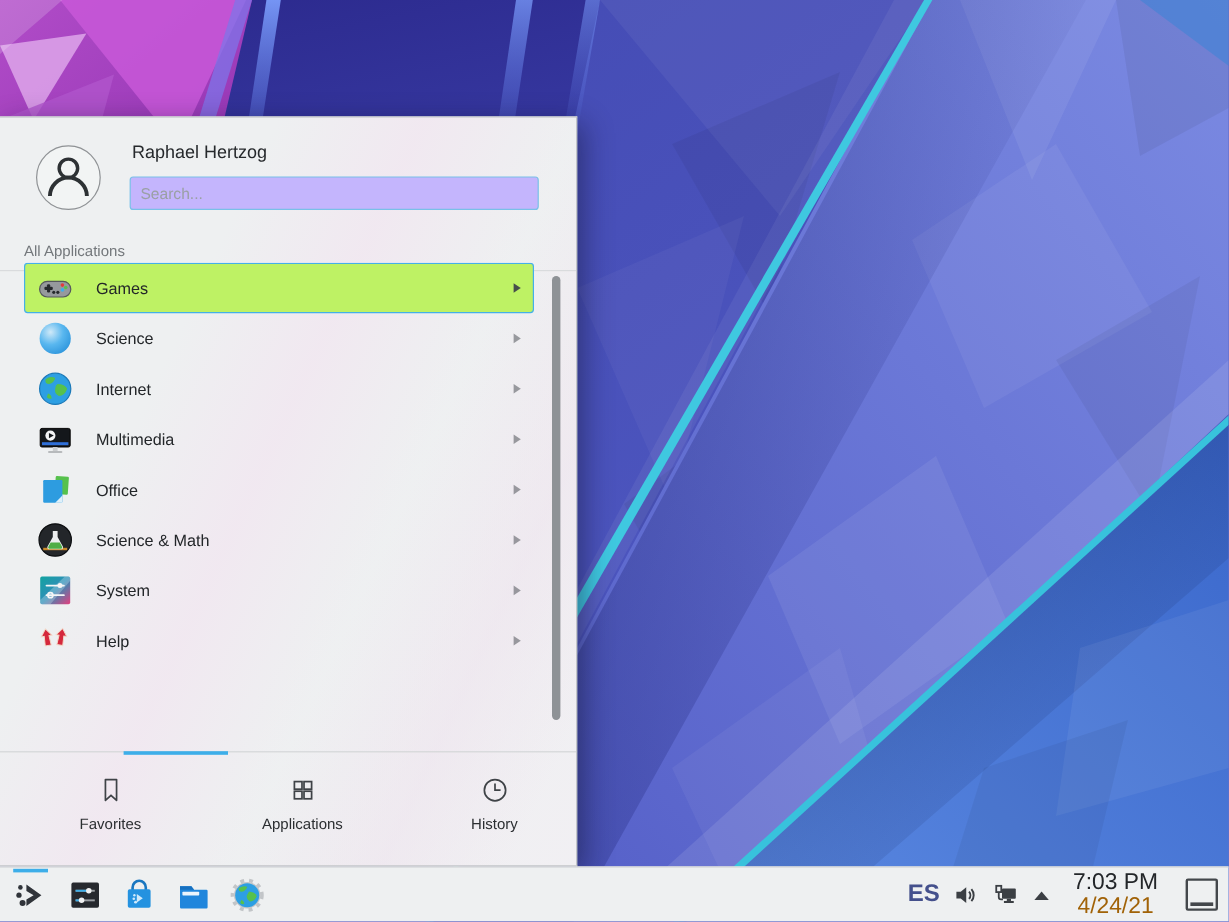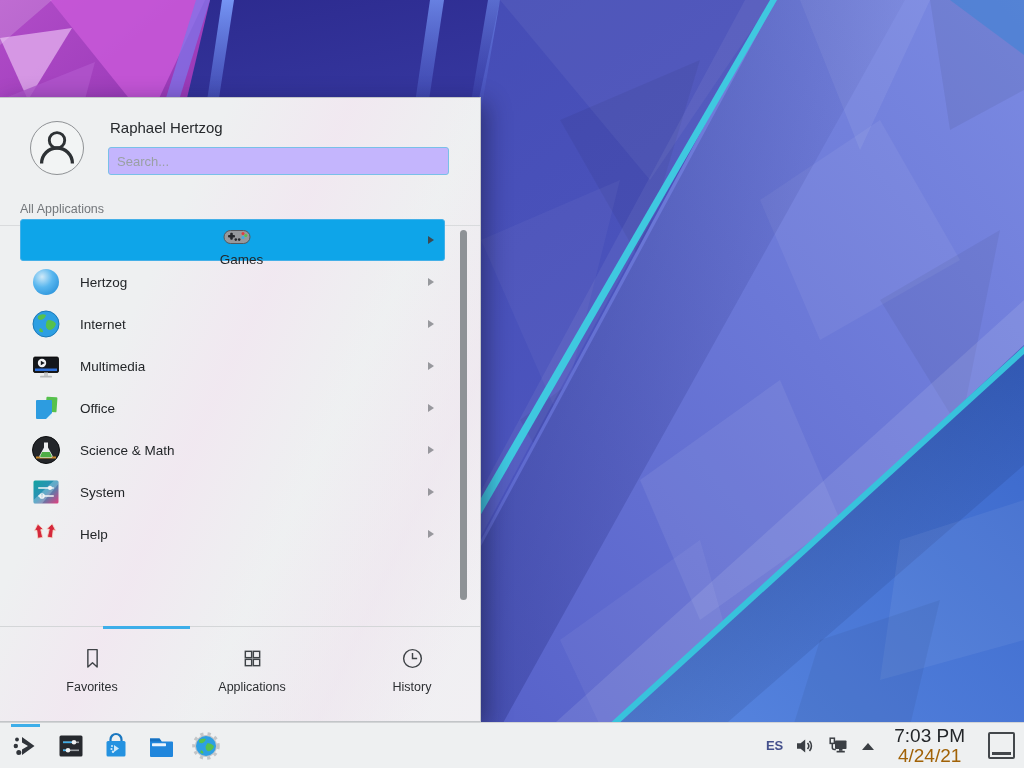--- a/index.html
+++ b/index.html
@@ -25,21 +25,21 @@
   .search-input { position:absolute; left:108px; top:49px; width:341px; height:28px;
                   background:#c4b5fd; border:1px solid #79c0e8; border-radius:3px;
                   font-family:inherit; font-size:13px; color:#232629; padding:0 8px; outline:none; }
   .search-input::placeholder { color:#9aa0a4; }
 
   .section-label { position:absolute; left:20px; top:104px; font-size:12.5px; color:#73777b; }
 
   .app-list { position:absolute; left:0; top:121px; width:481px; height:407px; overflow:hidden; }
   .app-row { position:relative; height:42px; margin:0 36px 0 20px; display:flex; align-items:center;
              border:1px solid transparent; border-radius:3px; cursor:default; }
-  .app-row.selected { background:#0ea5e9; border-color:#44b0e8;flex-direction:column; }
+  .app-row.selected { background:#bef264; border-color:#44b0e8; }
   .row-icon { width:32px; height:32px; margin-left:9px; flex:0 0 32px; }
   .row-label { margin-left:18px; font-size:13.5px; color:#232629; }
   .row-arrow { position:absolute; right:10px; top:50%; margin-top:-4.5px; width:0; height:0;
                border-left:6px solid #3f444a; border-top:4.5px solid transparent;
                border-bottom:4.5px solid transparent; opacity:.5; }
   .selected .row-arrow { opacity:.95; }
 
   .scrollbar-thumb { position:absolute; right:13px; top:132px; width:7px; height:370px;
                      background:#8e9296; border-radius:3.5px; }
 
@@ -54,21 +54,21 @@
   
   .taskbar { position:absolute; left:0; top:722px; width:1024px; height:46px;
              background:#eef0f1; border-top:1px solid #d2d4d6;
              display:flex; align-items:center; }
   .task-launchers { display:flex; gap:13px; padding-left:10px; }
   .task-btn { position:relative; width:32px; height:32px; cursor:default; }
   .task-btn svg { width:32px; height:32px; }
   .task-active-line { position:absolute; left:1px; top:-6px; width:29px; height:3px; background:#3daee9; }
 
   .tray { margin-left:auto; display:flex; align-items:center; gap:11px; padding-right:5px; }
-  .kb-layout { font-weight:bold; font-size:13px; color:#44508c; }
+  .kb-layout { font-weight:bold; font-size:20px; color:#44508c; }
   .tray-icon { width:22px; height:22px; }
   .caret-icon { width:16px; height:14px; }
   .clock { text-align:center; line-height:1.04; margin:0 7px; cursor:default; }
   .clock-time { font-size:19px; color:#232629; }
   .clock-date { font-size:19px; color:#a16207; }
   .show-desktop { width:27px; height:27px; border:2px solid #43474b; border-radius:2px;
                   position:relative; background:transparent; margin-left:5px; margin-right:4px; }
   .show-desktop::after { content:""; position:absolute; left:2px; right:2px; bottom:2px;
                          height:3px; background:#43474b; }
 </style>
@@ -195,21 +195,21 @@
         <svg class="row-icon" viewBox="0 0 32 32">
           <defs>
               <radialGradient id="ggr" cx="0.35" cy="0.3" r="0.9">
             <stop offset="0" stop-color="#cfe9f8"></stop>
                 <stop offset="0.45" stop-color="#59b7ef"></stop>
             <stop offset="1" stop-color="#1f8ad6"></stop>
               </radialGradient>
             </defs>
           <circle cx="16" cy="16" r="13" fill="url(#ggr)"></circle>
         </svg>
-        <span class="row-label">Hertzog</span>
+        <span class="row-label">Science</span>
         <span class="row-arrow"></span>
       </div>
 
       <div class="app-row">
         <svg class="row-icon" viewBox="0 0 32 32">
           <circle cx="16" cy="16" r="13" fill="#2d9fe3" stroke="#1b79b8"></circle>
           <path d="M8 8 q4 -3 8 -1 q-1 4 -5 5 q-4 0 -3 -4z" fill="#56c14d"></path>
           <path d="M18 12 q6 0 8 4 q-2 6 -7 6 q-4 -2 -3 -6 q0 -3 2 -4z" fill="#56c14d"></path>
           <path d="M10 20 q3 1 3 4 q-2 1 -4 -1z" fill="#56c14d"></path>
         </svg>

